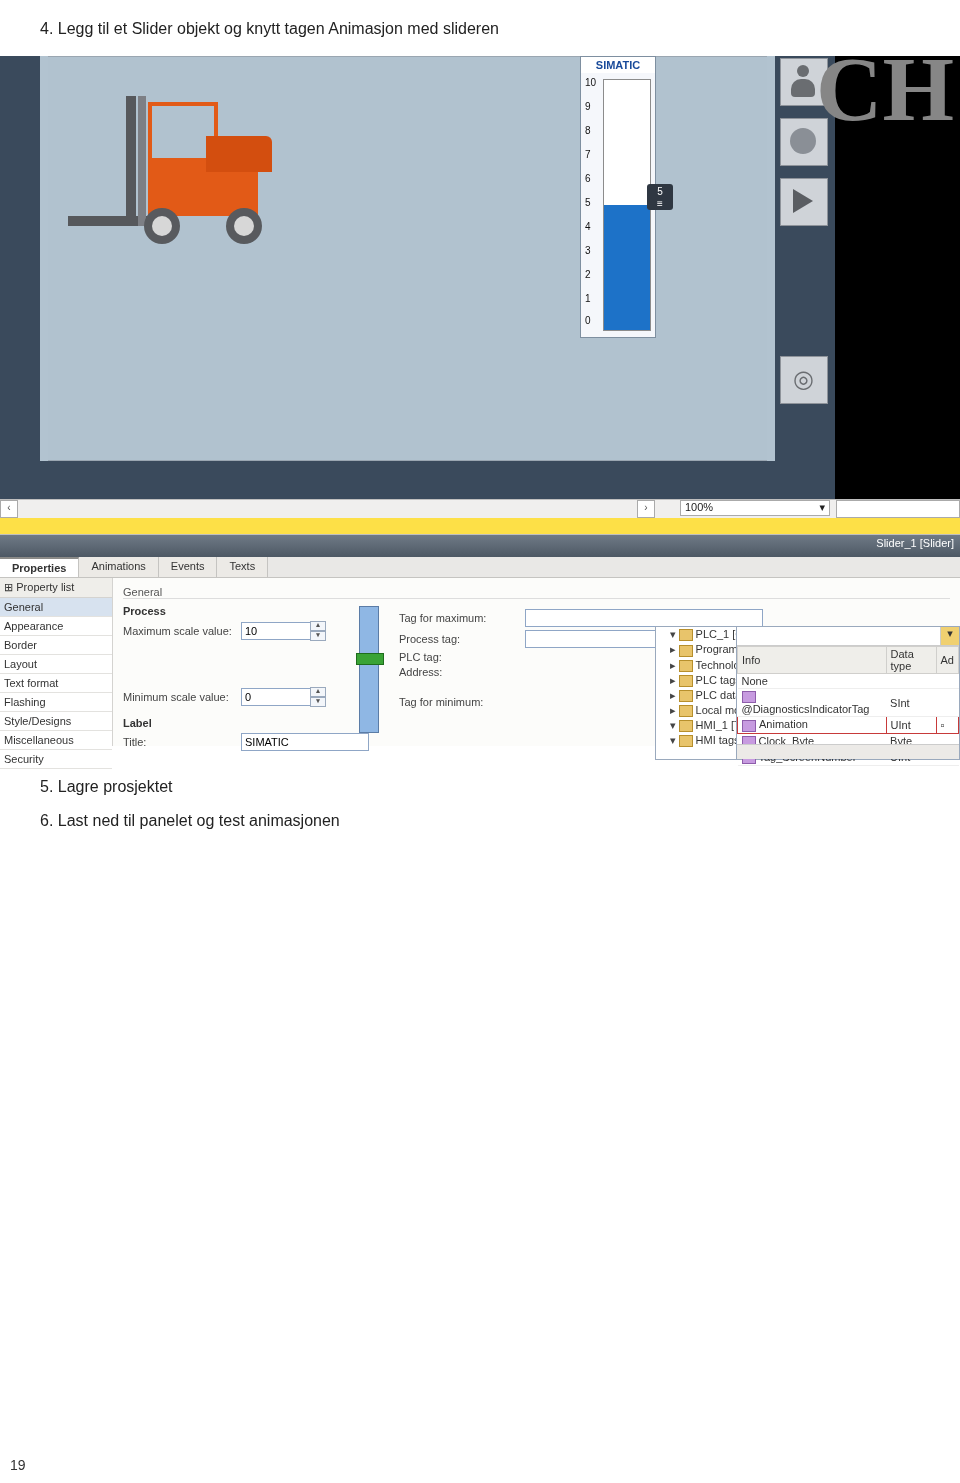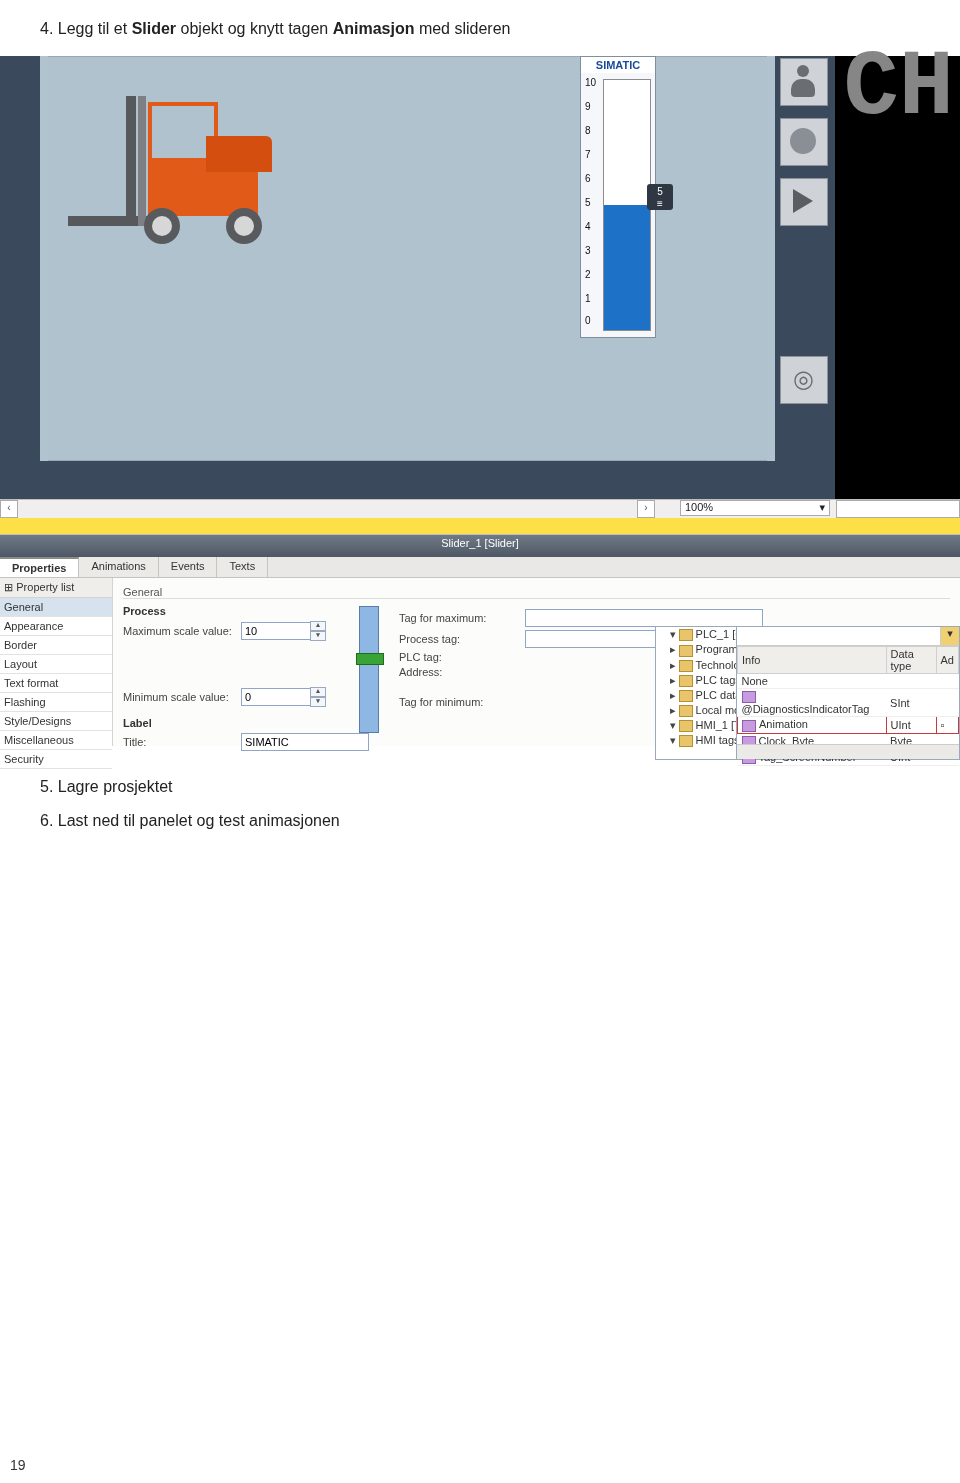--- a/index.html
+++ b/index.html
@@ -1,20 +1,20 @@
 <!DOCTYPE html>
 <html><head>
 <meta charset="utf-8">
 <style>
   html,body{margin:0;padding:0;background:#fff;font-family:Arial,Helvetica,sans-serif;color:#222}
   .page{width:960px;margin:0 auto;position:relative;min-height:1483px}
   .logo{font-family:Arial,Helvetica,sans-serif;font-weight:900;font-size:46px;letter-spacing:0px;padding:6px 0 0 10px;color:#000}
   .bodytxt{font-size:16px;padding:18px 40px 6px 40px;line-height:1.4}
   .bodytxt .step{margin:0 0 6px 0}
-  .bodytxt .bold{font-weight:700}
+  .bodytxt .bold{font-weight:400}
   .shot{margin:4px 0 0 0;border:0;position:relative;height:690px;background:#fde047}
   
   .canvas{position:absolute;left:0;top:0;right:0;height:460px;background:#3a4a5c}
   .workarea{position:absolute;left:40px;top:0;right:185px;bottom:55px;background:#b2c3d0}
   .grid{position:absolute;left:14px;top:2px;right:14px;bottom:20px;
         background:
           radial-gradient(#6e7e8c 0.6px,transparent 0.6px) 0 0/8px 8px,
           #b1c2cf}
   .whitewrap{position:absolute;left:8px;top:0;right:8px;bottom:0;background:#fff;border-top:1px solid #9aa6b1;border-bottom:1px solid #9aa6b1}
   .whitewrap .grid{left:0;right:0;top:0;bottom:0}
@@ -32,38 +32,38 @@
   .w2{left:100px;top:112px}
   
   .hmi-slider{position:absolute;left:540px;top:0;width:74px;height:280px;background:#f5f7fb;border:1px solid #7e8fa0}
   .hmi-slider .title{font-size:11px;font-weight:700;color:#194a9a;text-align:center;padding:2px 0;background:#fff}
   .hmi-slider .track{position:absolute;left:22px;top:22px;width:46px;bottom:6px;background:#fff;border:1px solid #8c8c8c}
   .hmi-slider .fill{position:absolute;left:0;right:0;bottom:0;height:50%;background:#1d72c8}
   .hmi-slider .thumb{position:absolute;right:-18px;top:50%;width:26px;height:26px;margin-top:-13px;background:#2f3742;border-radius:3px;color:#fff;font-size:10px;text-align:center;line-height:12px;padding-top:2px;box-sizing:border-box}
   .hmi-slider .ticks span{position:absolute;left:4px;font-size:10px;color:#111}
   
   .rightbar{position:absolute;right:0;top:0;width:125px;height:460px;background:#000}
-  .rightbar .glyph{color:#868686;font-weight:900;font-size:92px;position:absolute;right:6px;top:-20px;font-family:Liberation Mono, monospace}
+  .rightbar .glyph{color:#868686;font-weight:900;font-size:92px;position:absolute;right:6px;top:-20px;font-family:Liberation Serif, serif}
   .toolbtn{position:absolute;right:132px;width:46px;height:46px;background:#cfd3d8;border:1px solid #8e939a}
   .tb1{top:2px}.tb2{top:62px}.tb3{top:122px}.tb4{top:300px}
   .toolbtn.play::before{content:"";position:absolute;left:12px;top:10px;border-left:20px solid #5a5d62;border-top:12px solid transparent;border-bottom:12px solid transparent}
   .toolbtn.person::before{content:"";position:absolute;left:16px;top:6px;width:12px;height:12px;border-radius:50%;background:#6a6d71}
   .toolbtn.person::after{content:"";position:absolute;left:10px;top:20px;width:24px;height:18px;border-radius:10px 10px 4px 4px;background:#6a6d71}
   .toolbtn.globe::before{content:"";position:absolute;left:9px;top:9px;width:26px;height:26px;border-radius:50%;background:#8a8f96}
   .toolbtn.power::before{content:"◎";position:absolute;left:12px;top:8px;font-size:24px;color:#6a6d71}
   
   .hscroll{position:absolute;left:0;right:0;bottom:-2px;height:18px;background:#f0efee;border-top:1px solid #bfbfbf}
   .hscroll .l,.hscroll .r{width:16px;height:16px;border:1px solid #aaa;position:absolute;top:0;background:#fff;font-size:10px;text-align:center;line-height:14px;color:#555}
   .hscroll .l{left:0}.hscroll .r{right:305px}
   .hscroll .zoom{position:absolute;right:130px;top:0;width:150px;height:16px;border:1px solid #aaa;background:#fff;font-size:11px;padding:0 4px;box-sizing:border-box}
   .hscroll .zoom .dd{float:right}
   .hscroll .zslide{position:absolute;right:0;top:0;width:122px;height:16px;background:#fff;border:1px solid #aaa}
   
   .props{position:absolute;left:0;right:0;top:478px;bottom:0;background:#f3f2f0;border-top:1px solid #bfbfbf;font-size:11px;color:#333}
-  .props .hdr{height:18px;background:linear-gradient(#6f7a86,#4d5864);color:#fff;font-size:11px;padding:2px 6px;display:flex;justify-content:center}
+  .props .hdr{height:18px;background:linear-gradient(#6f7a86,#4d5864);color:#fff;font-size:11px;padding:2px 6px;display:flex;justify-content:flex-end}
   .props .hdr .rtabs span{display:inline-block;padding:1px 6px;background:#dfe4ea;color:#333;margin-left:2px;border:1px solid #9aa2ab;border-bottom:none}
   .props .hdr .rtabs .ico{display:inline-block;width:12px;text-align:center}
   .ptabs{display:flex;background:#e9e8e6;border-bottom:1px solid #c5c4c1}
   .ptabs div{padding:3px 12px;border-right:1px solid #c5c4c1;background:#eceae6}
   .ptabs div.active{background:#fff;font-weight:700;border-top:2px solid #8a8a88}
   .pbody{display:flex;height:168px}
   .plist{width:112px;border-right:1px solid #d4d3d0;background:#fff}
   .plist .tt{padding:3px 4px;border-bottom:1px solid #e3e2df}
   .plist .sel{background:#d7e2ef}
   .plist .hd{background:#efeeea;border-bottom:1px solid #d4d3d0}

